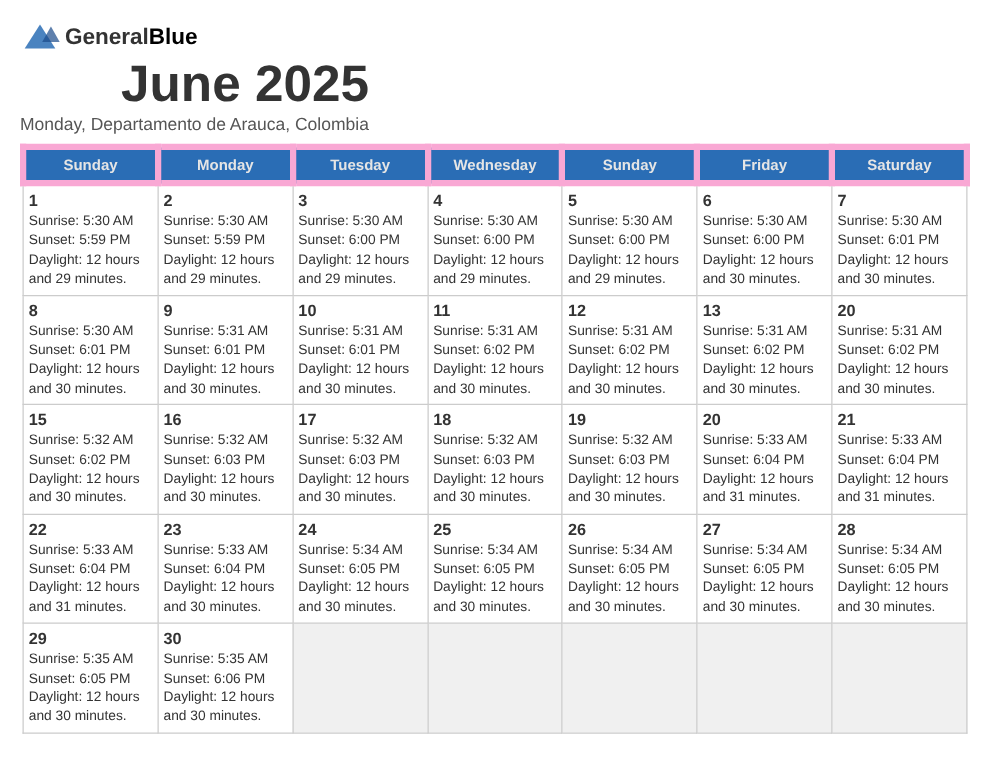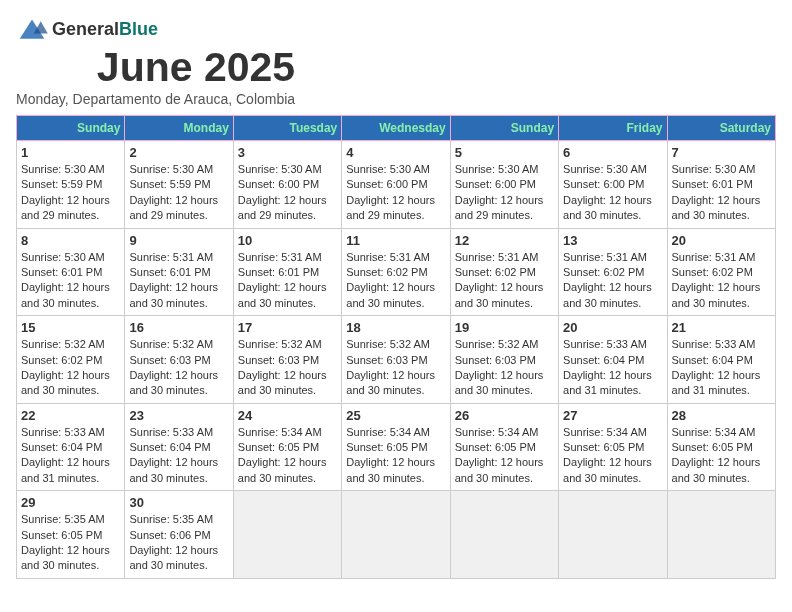--- a/index.html
+++ b/index.html
@@ -24,21 +24,21 @@
     }
     .logo-text-general {
       font-size: 18px;
       font-weight: bold;
       color: #333;
       line-height: 1.1;
     }
     .logo-text-blue {
       font-size: 18px;
       font-weight: bold;
-      color: #0f766e;
+      color: #000000;
       line-height: 1.1;
     }
     .logo-icon {
       width: 32px;
       height: 28px;
     }
     .title-area {
       text-align: right;
     }
     .calendar-title {
@@ -50,26 +50,26 @@
       font-size: 14px;
       color: #555;
     }
     table {
       width: 100%;
       border-collapse: collapse;
       table-layout: fixed;
     }
     th {
       background-color: #2a6db5;
-      color: #86efac;
+      color: #e5e5e5;
       font-size: 12px;
       font-weight: bold;
       padding: 5px 4px;
-      text-align: right;
-      border: 1px solid #f9a8d4;
+      text-align: center;
+      border: 5px solid #f9a8d4;
     }
     td {
       border: 1px solid #ccc;
       vertical-align: top;
       padding: 4px 4px 4px 4px;
       font-size: 9.5px;
       color: #333;
       height: 80px;
       background: #fff;
     }

